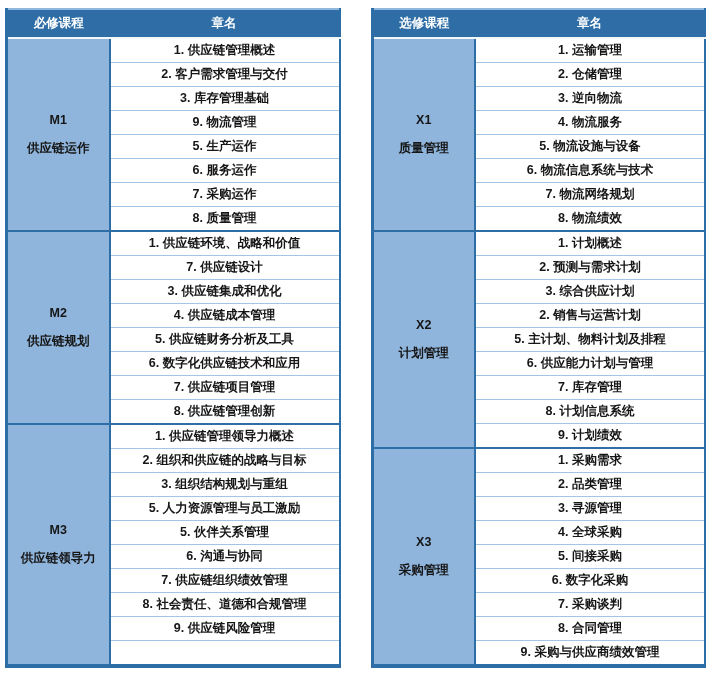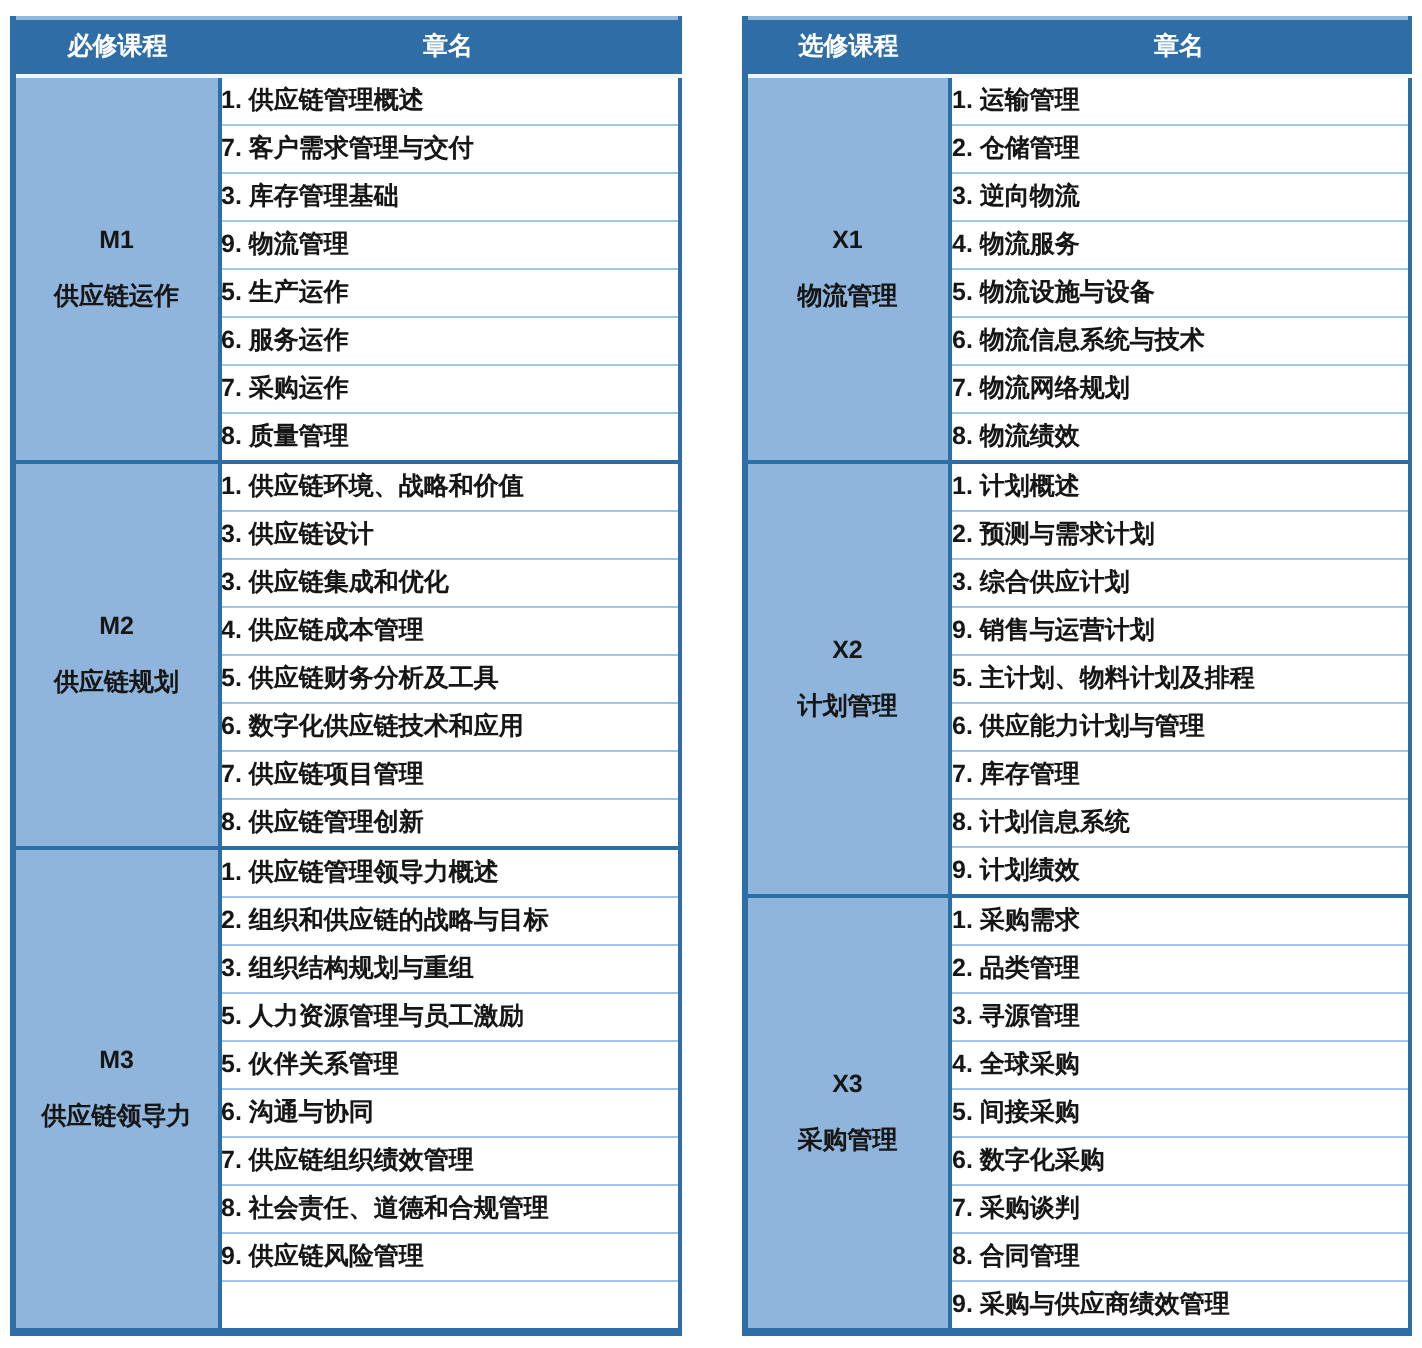--- a/index.html
+++ b/index.html
@@ -39,20 +39,21 @@
     vertical-align:middle;
     border-bottom:2px solid var(--header-divider);
     padding:0;
   }
   table.course td{
     height:23px;
     vertical-align:middle;
     font-size:12.5px;
     font-weight:bold;
     padding:0;
+    text-align:center;
   }
   td.chap{
     background:#ffffff;
     border-top:1px solid var(--row-divider);
     padding-left:13px;
     text-align:left;
     white-space:nowrap;
     overflow:hidden;
   }
   td.cat{
@@ -80,21 +81,21 @@
       </thead>
       <tbody>
         <tr>
           <td class="cat" rowspan="8">
             <div class="cat-code">M1</div>
             <div class="cat-name">供应链运作</div>
           </td>
           <td class="chap">1. 供应链管理概述</td>
         </tr>
         <tr>
-          <td class="chap">7. 客户需求管理与交付</td>
+          <td class="chap">2. 客户需求管理与交付</td>
         </tr>
         <tr>
           <td class="chap">3. 库存管理基础</td>
         </tr>
         <tr>
           <td class="chap">9. 物流管理</td>
         </tr>
         <tr>
           <td class="chap">5. 生产运作</td>
         </tr>
@@ -108,21 +109,21 @@
           <td class="chap">8. 质量管理</td>
         </tr>
         <tr class="sec-start">
           <td class="cat" rowspan="8">
             <div class="cat-code">M2</div>
             <div class="cat-name">供应链规划</div>
           </td>
           <td class="chap">1. 供应链环境、战略和价值</td>
         </tr>
         <tr>
-          <td class="chap">3. 供应链设计</td>
+          <td class="chap">7. 供应链设计</td>
         </tr>
         <tr>
           <td class="chap">3. 供应链集成和优化</td>
         </tr>
         <tr>
           <td class="chap">4. 供应链成本管理</td>
         </tr>
         <tr>
           <td class="chap">5. 供应链财务分析及工具</td>
         </tr>
@@ -179,21 +180,21 @@
   <thead>
         <tr>
           <th>选修课程</th>
           <th>章名</th>
         </tr>
       </thead>
       <tbody>
         <tr>
           <td class="cat" rowspan="8">
             <div class="cat-code">X1</div>
-            <div class="cat-name">物流管理</div>
+            <div class="cat-name">质量管理</div>
           </td>
           <td class="chap">1. 运输管理</td>
         </tr>
         <tr>
           <td class="chap">2. 仓储管理</td>
         </tr>
         <tr>
           <td class="chap">3. 逆向物流</td>
         </tr>
         <tr>
@@ -218,21 +219,21 @@
           </td>
           <td class="chap">1. 计划概述</td>
         </tr>
         <tr>
           <td class="chap">2. 预测与需求计划</td>
         </tr>
         <tr>
           <td class="chap">3. 综合供应计划</td>
         </tr>
         <tr>
-          <td class="chap">9. 销售与运营计划</td>
+          <td class="chap">2. 销售与运营计划</td>
         </tr>
         <tr>
           <td class="chap">5. 主计划、物料计划及排程</td>
         </tr>
         <tr>
           <td class="chap">6. 供应能力计划与管理</td>
         </tr>
         <tr>
           <td class="chap">7. 库存管理</td>
         </tr>

